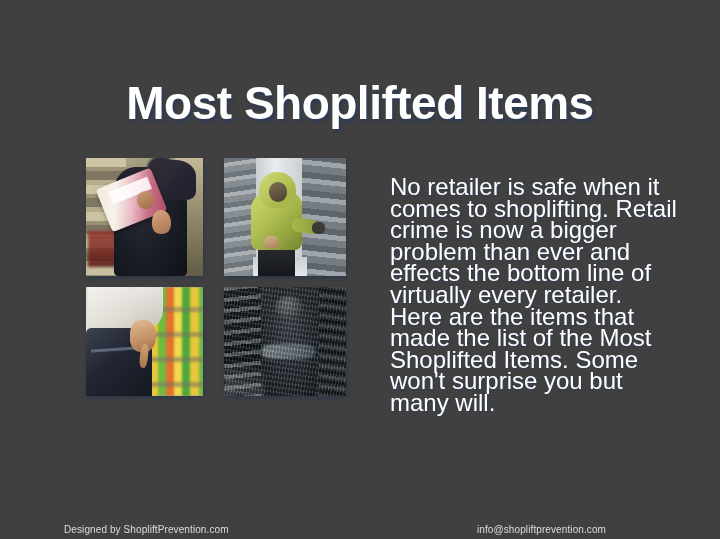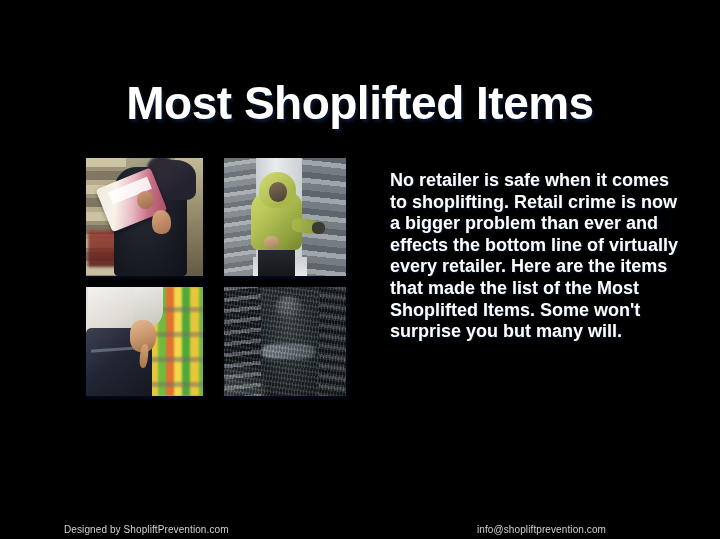--- a/index.html
+++ b/index.html
@@ -10,21 +10,21 @@
     width: 720px;
     height: 539px;
     overflow: hidden;
     font-family: "Liberation Sans", sans-serif;
   }
 
   #slide {
     position: relative;
     width: 720px;
     height: 539px;
-    background: #000000;
+    background: #404040;
     overflow: hidden;
   }
 
   
   #title {
     position: absolute;
     left: 0;
     top: 48px;
     width: 720px;
     text-align: center;
@@ -306,22 +306,22 @@
     background: linear-gradient(30deg, rgba(225,238,245,.30), rgba(255,255,255,0));
     filter: blur(2px);
   }
 
   
   #body-copy {
     position: absolute;
     left: 390px;
     top: 152px;
     width: 290px;
-    font-size: 18px;
-    font-weight: bold;
+    font-size: 24px;
+    font-weight: normal;
     line-height: 21.6px;
     color: #ffffff;
     text-shadow: 1px 1px 2px rgba(25, 60, 125, 0.40);
   }
 
   
   .footer-text {
     position: absolute;
     bottom: 4px;
     font-size: 10px;

